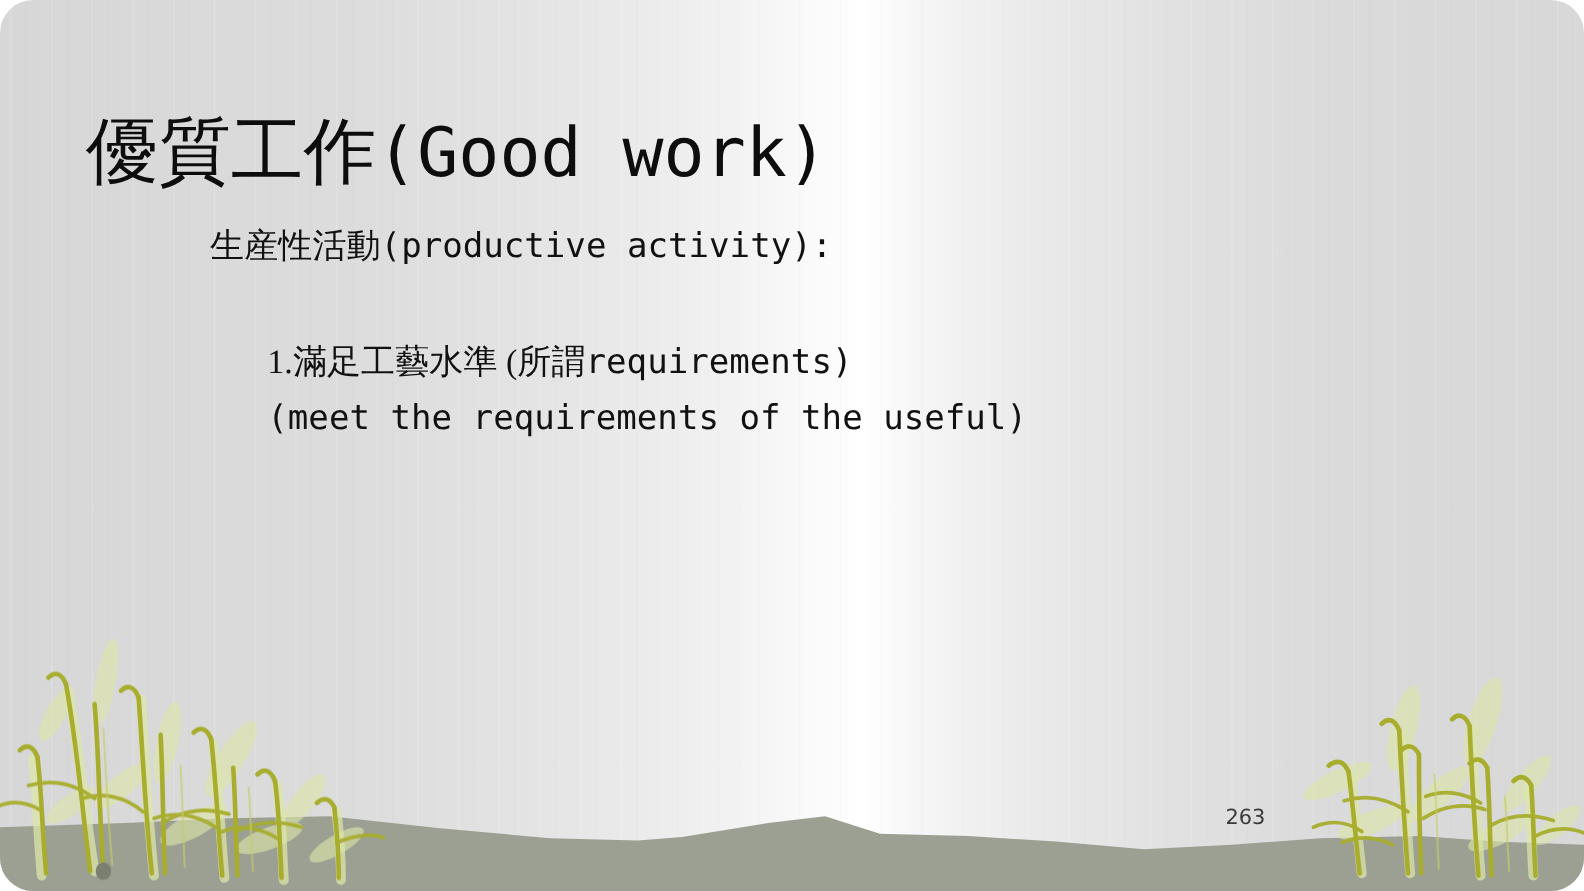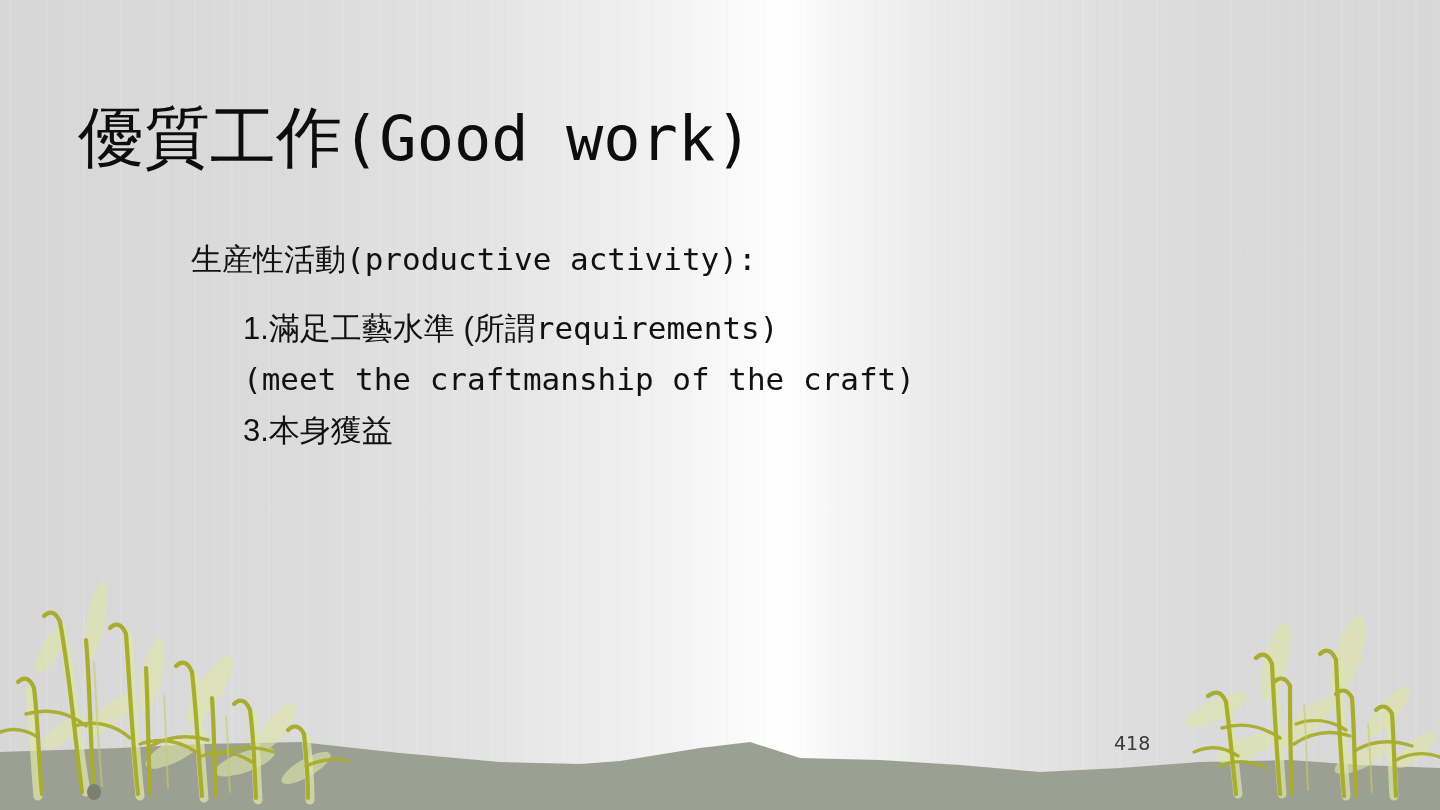--- a/index.html
+++ b/index.html
@@ -20,20 +20,21 @@
         #dcdcdc 22%,
         #e4e4e4 34%,
         #efefef 44%,
         #fbfbfb 52%,
         #ffffff 54.5%,
         #f6f6f6 58%,
         #eaeaea 65%,
         #e1e1e1 74%,
         #dadada 85%,
         #d8d8d8 100%);
+    border-radius: 30px;
   }
   
   #streaks {
     position: absolute;
     inset: 0;
     pointer-events: none;
     opacity: 0.55;
     background-image:
       repeating-linear-gradient(to right,
         rgba(255,255,255,0) 0px,
@@ -64,41 +65,40 @@
     font-size: 62px;
   }
 
   #subtitle {
     position: absolute;
     left: 191px;
     top: 203px;
     font-size: 31px;
     color: #111111;
     white-space: pre;
-    margin-top: 36px;
   }
   #subtitle .cjk {
     font-family: "DejaVu Serif", "Liberation Serif", serif;
   }
 
   #body-list {
     position: absolute;
     left: 243px;
     top: 303px;
     width: 1000px;
   }
   .body-line {
     font-size: 31px;
     line-height: 51px;
     color: #111111;
     white-space: pre;
     height: 51px;
   }
   .body-line .cjk {
-    font-family: Liberation Sans, sans-serif;
+    font-family: Liberation Serif, serif;
   }
 
   #page-number {
     position: absolute;
     left: 1114px;
     top: 732px;
     font-size: 19px;
     font-family: "DejaVu Sans", "Liberation Sans", sans-serif;
     color: #3a3a3a;
   }
@@ -241,19 +241,18 @@
       <path d="M222,212 C220,184 220,162 218,144"></path>
     </g>
   </svg>
 
   <div id="title"><span class="cjk">優質工作</span><span class="latin">(Good work)</span></div>
 
   <div id="subtitle"><span class="cjk">生産性活動</span><span class="latin">(productive activity):</span></div>
 
   <div id="body-list">
     <div class="body-line"><span class="cjk">1.滿足工藝水準 (所謂</span><span class="latin">requirements)</span></div>
-    <div class="body-line"><span class="cjk"></span><span class="latin">(meet the craftmanship of the craft)</span></div>
-    <div class="body-line"><span class="cjk">3.本身獲益</span><span class="latin"></span></div>
+    <div class="body-line"><span class="cjk"></span><span class="latin">(meet the requirements of the useful)</span></div>
   </div>
 
-  <div id="page-number">418</div>
+  <div id="page-number">263</div>
 
 </div>
 
 </body></html>

